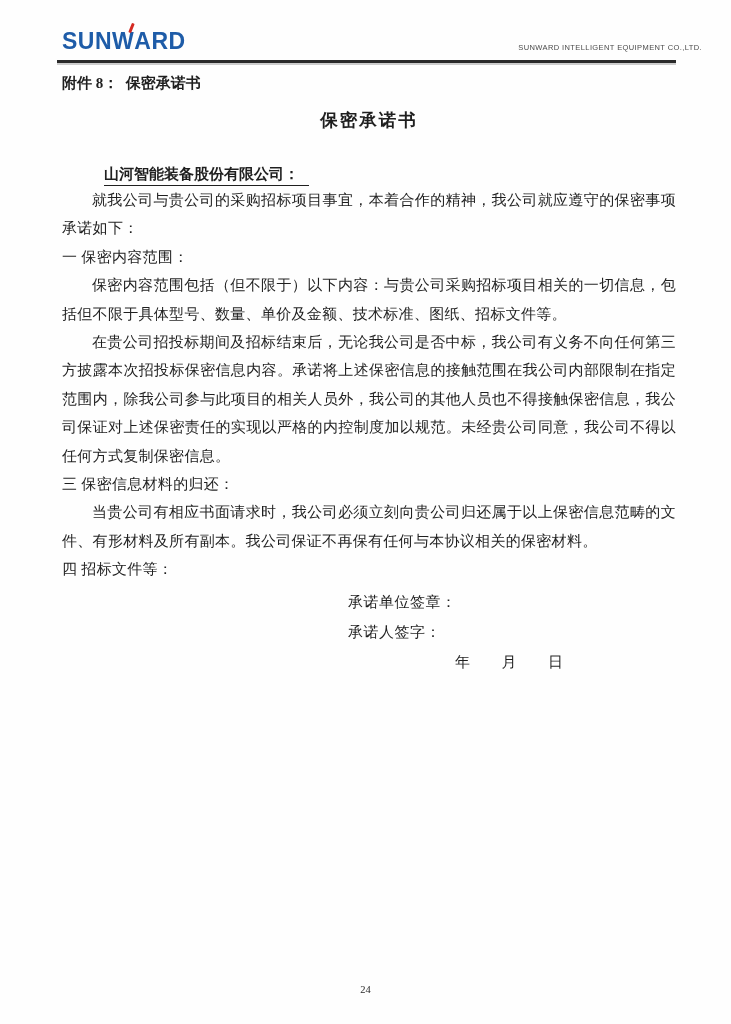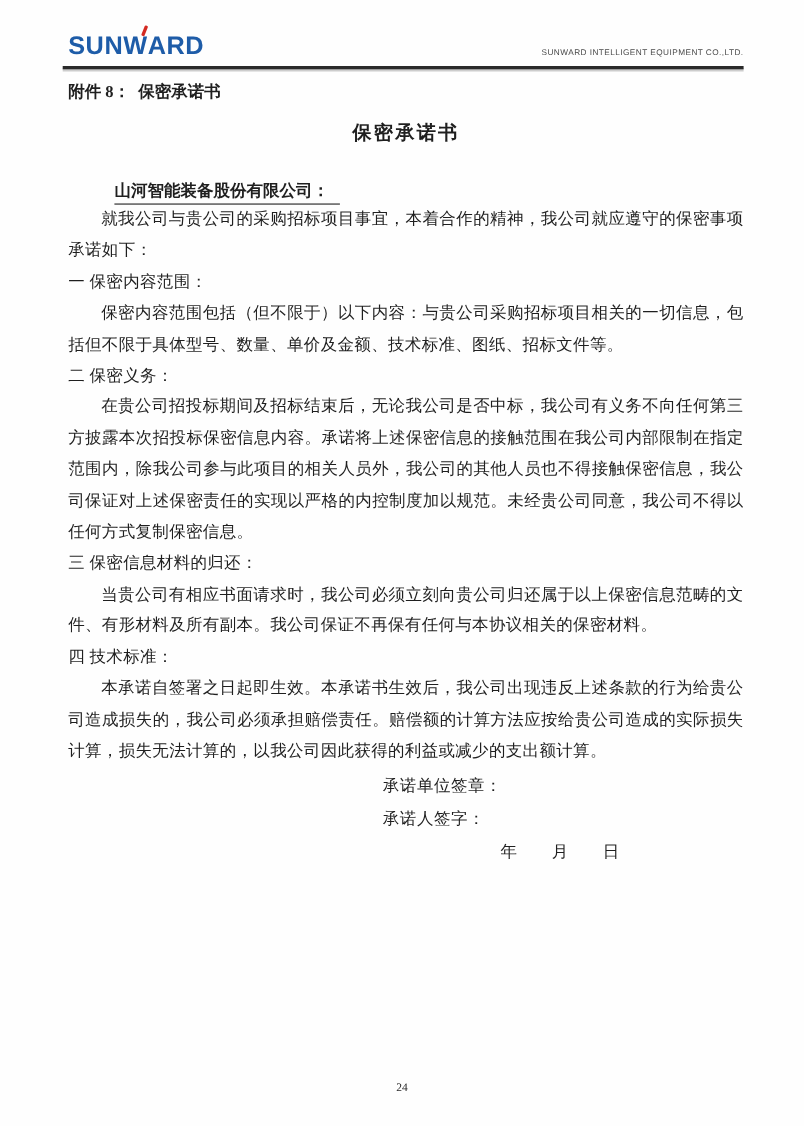--- a/index.html
+++ b/index.html
@@ -8,21 +8,21 @@
     width:731px;height:1024px;
     margin:0 auto;
     background:#fefefe;
     font-family:"Liberation Serif","DejaVu Serif",serif;
     color:#1f1f1f;
     overflow:hidden;
     box-sizing:border-box;
   }
   
   .letterhead{
-    padding:30px 55px 0 62px;
+    padding:30px 29px 0 62px;
     display:flex;justify-content:space-between;align-items:flex-end;
   }
   .logo{
     font-family:"Liberation Sans","DejaVu Sans",sans-serif;
     font-weight:bold;font-size:23px;letter-spacing:.5px;
     line-height:1;position:relative;
   }
   .logo .lg{color:#1E5CA8;}
   .logo .w-wrap{position:relative;display:inline-block;color:#1E5CA8;}
   .logo .accent{
@@ -105,32 +105,30 @@
     </div>
 
     <p>就我公司与贵公司的采购招标项目事宜，本着合作的精神，我公司就应遵守的保密事项承诺如下：</p>
 
     <section>
       <h3>一 保密内容范围：</h3>
       <p>保密内容范围包括（但不限于）以下内容：与贵公司采购招标项目相关的一切信息，包括但不限于具体型号、数量、单价及金额、技术标准、图纸、招标文件等。</p>
     </section>
 
     <section>
-      <h3>二 保密义务：</h3>
       <p>在贵公司招投标期间及招标结束后，无论我公司是否中标，我公司有义务不向任何第三方披露本次招投标保密信息内容。承诺将上述保密信息的接触范围在我公司内部限制在指定范围内，除我公司参与此项目的相关人员外，我公司的其他人员也不得接触保密信息，我公司保证对上述保密责任的实现以严格的内控制度加以规范。未经贵公司同意，我公司不得以任何方式复制保密信息。</p>
     </section>
 
     <section>
       <h3>三 保密信息材料的归还：</h3>
       <p>当贵公司有相应书面请求时，我公司必须立刻向贵公司归还属于以上保密信息范畴的文件、有形材料及所有副本。我公司保证不再保有任何与本协议相关的保密材料。</p>
     </section>
 
     <section>
-      <h3>四 技术标准：</h3>
-      <p>本承诺自签署之日起即生效。本承诺书生效后，我公司出现违反上述条款的行为给贵公司造成损失的，我公司必须承担赔偿责任。赔偿额的计算方法应按给贵公司造成的实际损失计算，损失无法计算的，以我公司因此获得的利益或减少的支出额计算。</p>
+      <h3>四 招标文件等：</h3>
     </section>
 
     <div class="sig-block">
       <div class="sig-line">承诺单位签章：</div>
       <div class="sig-line">承诺人签字：</div>
       <div class="date-line">年　　月　　日</div>
     </div>
 
   </div>
 

